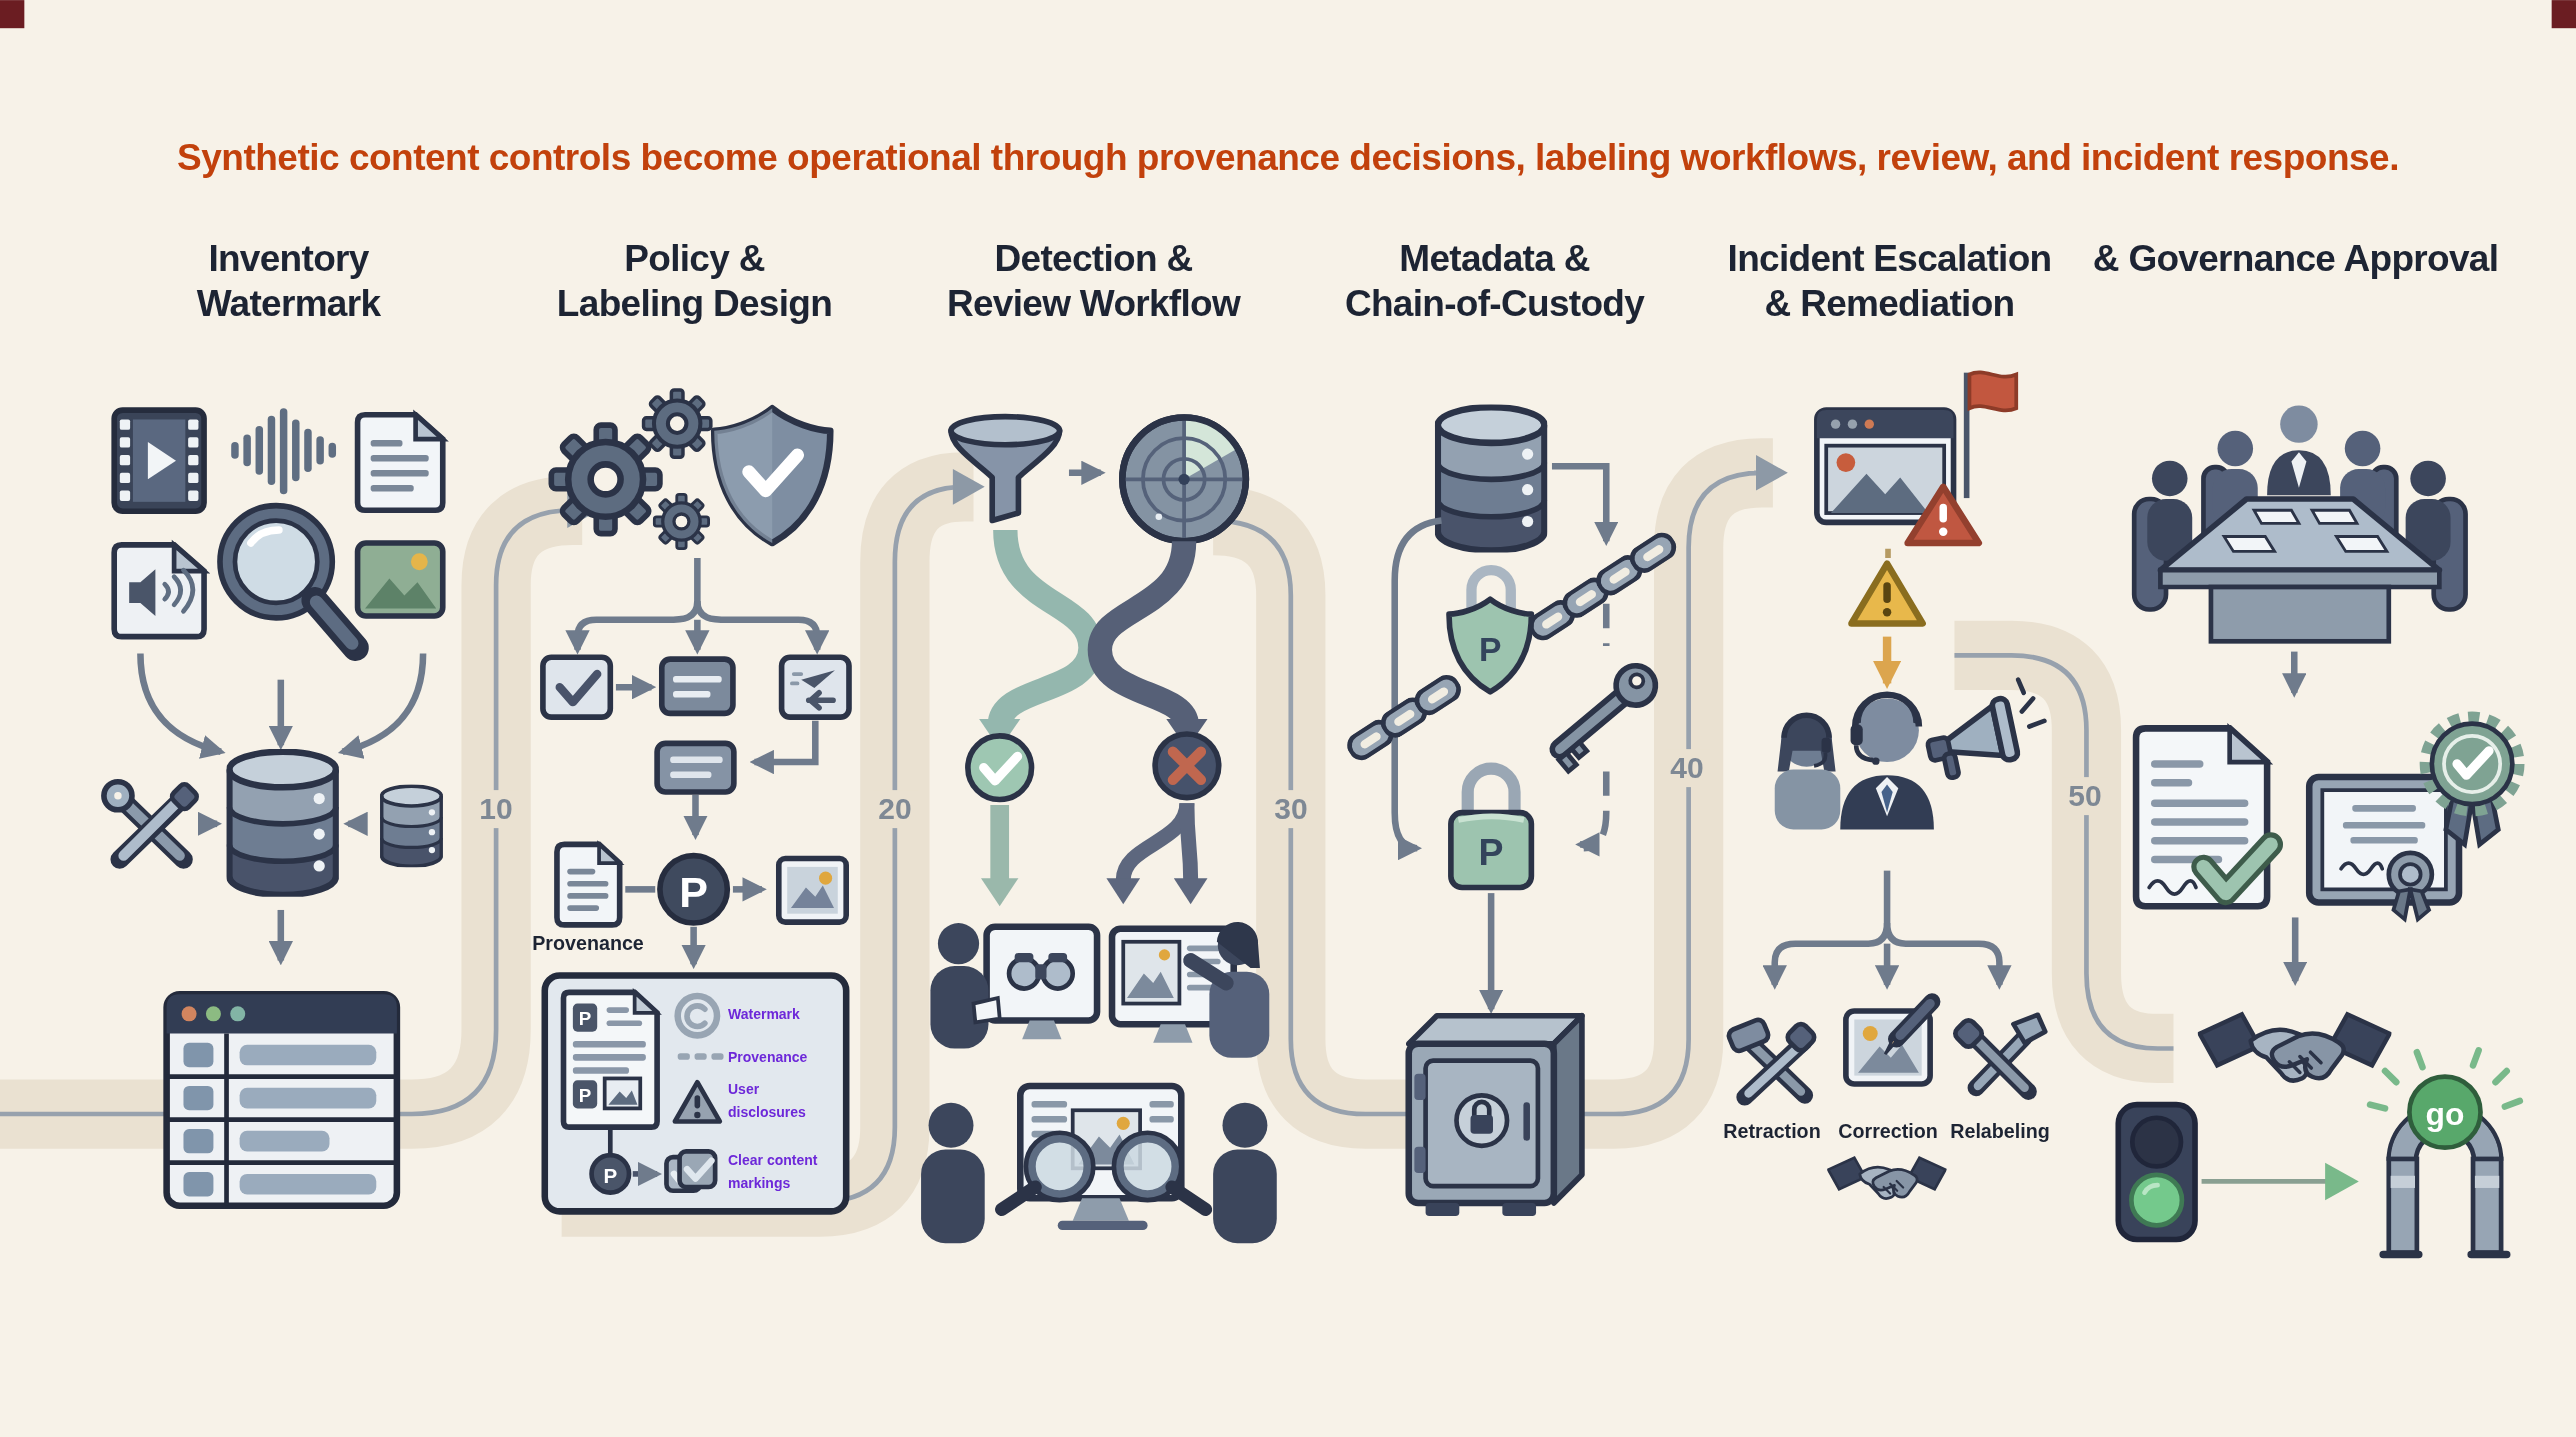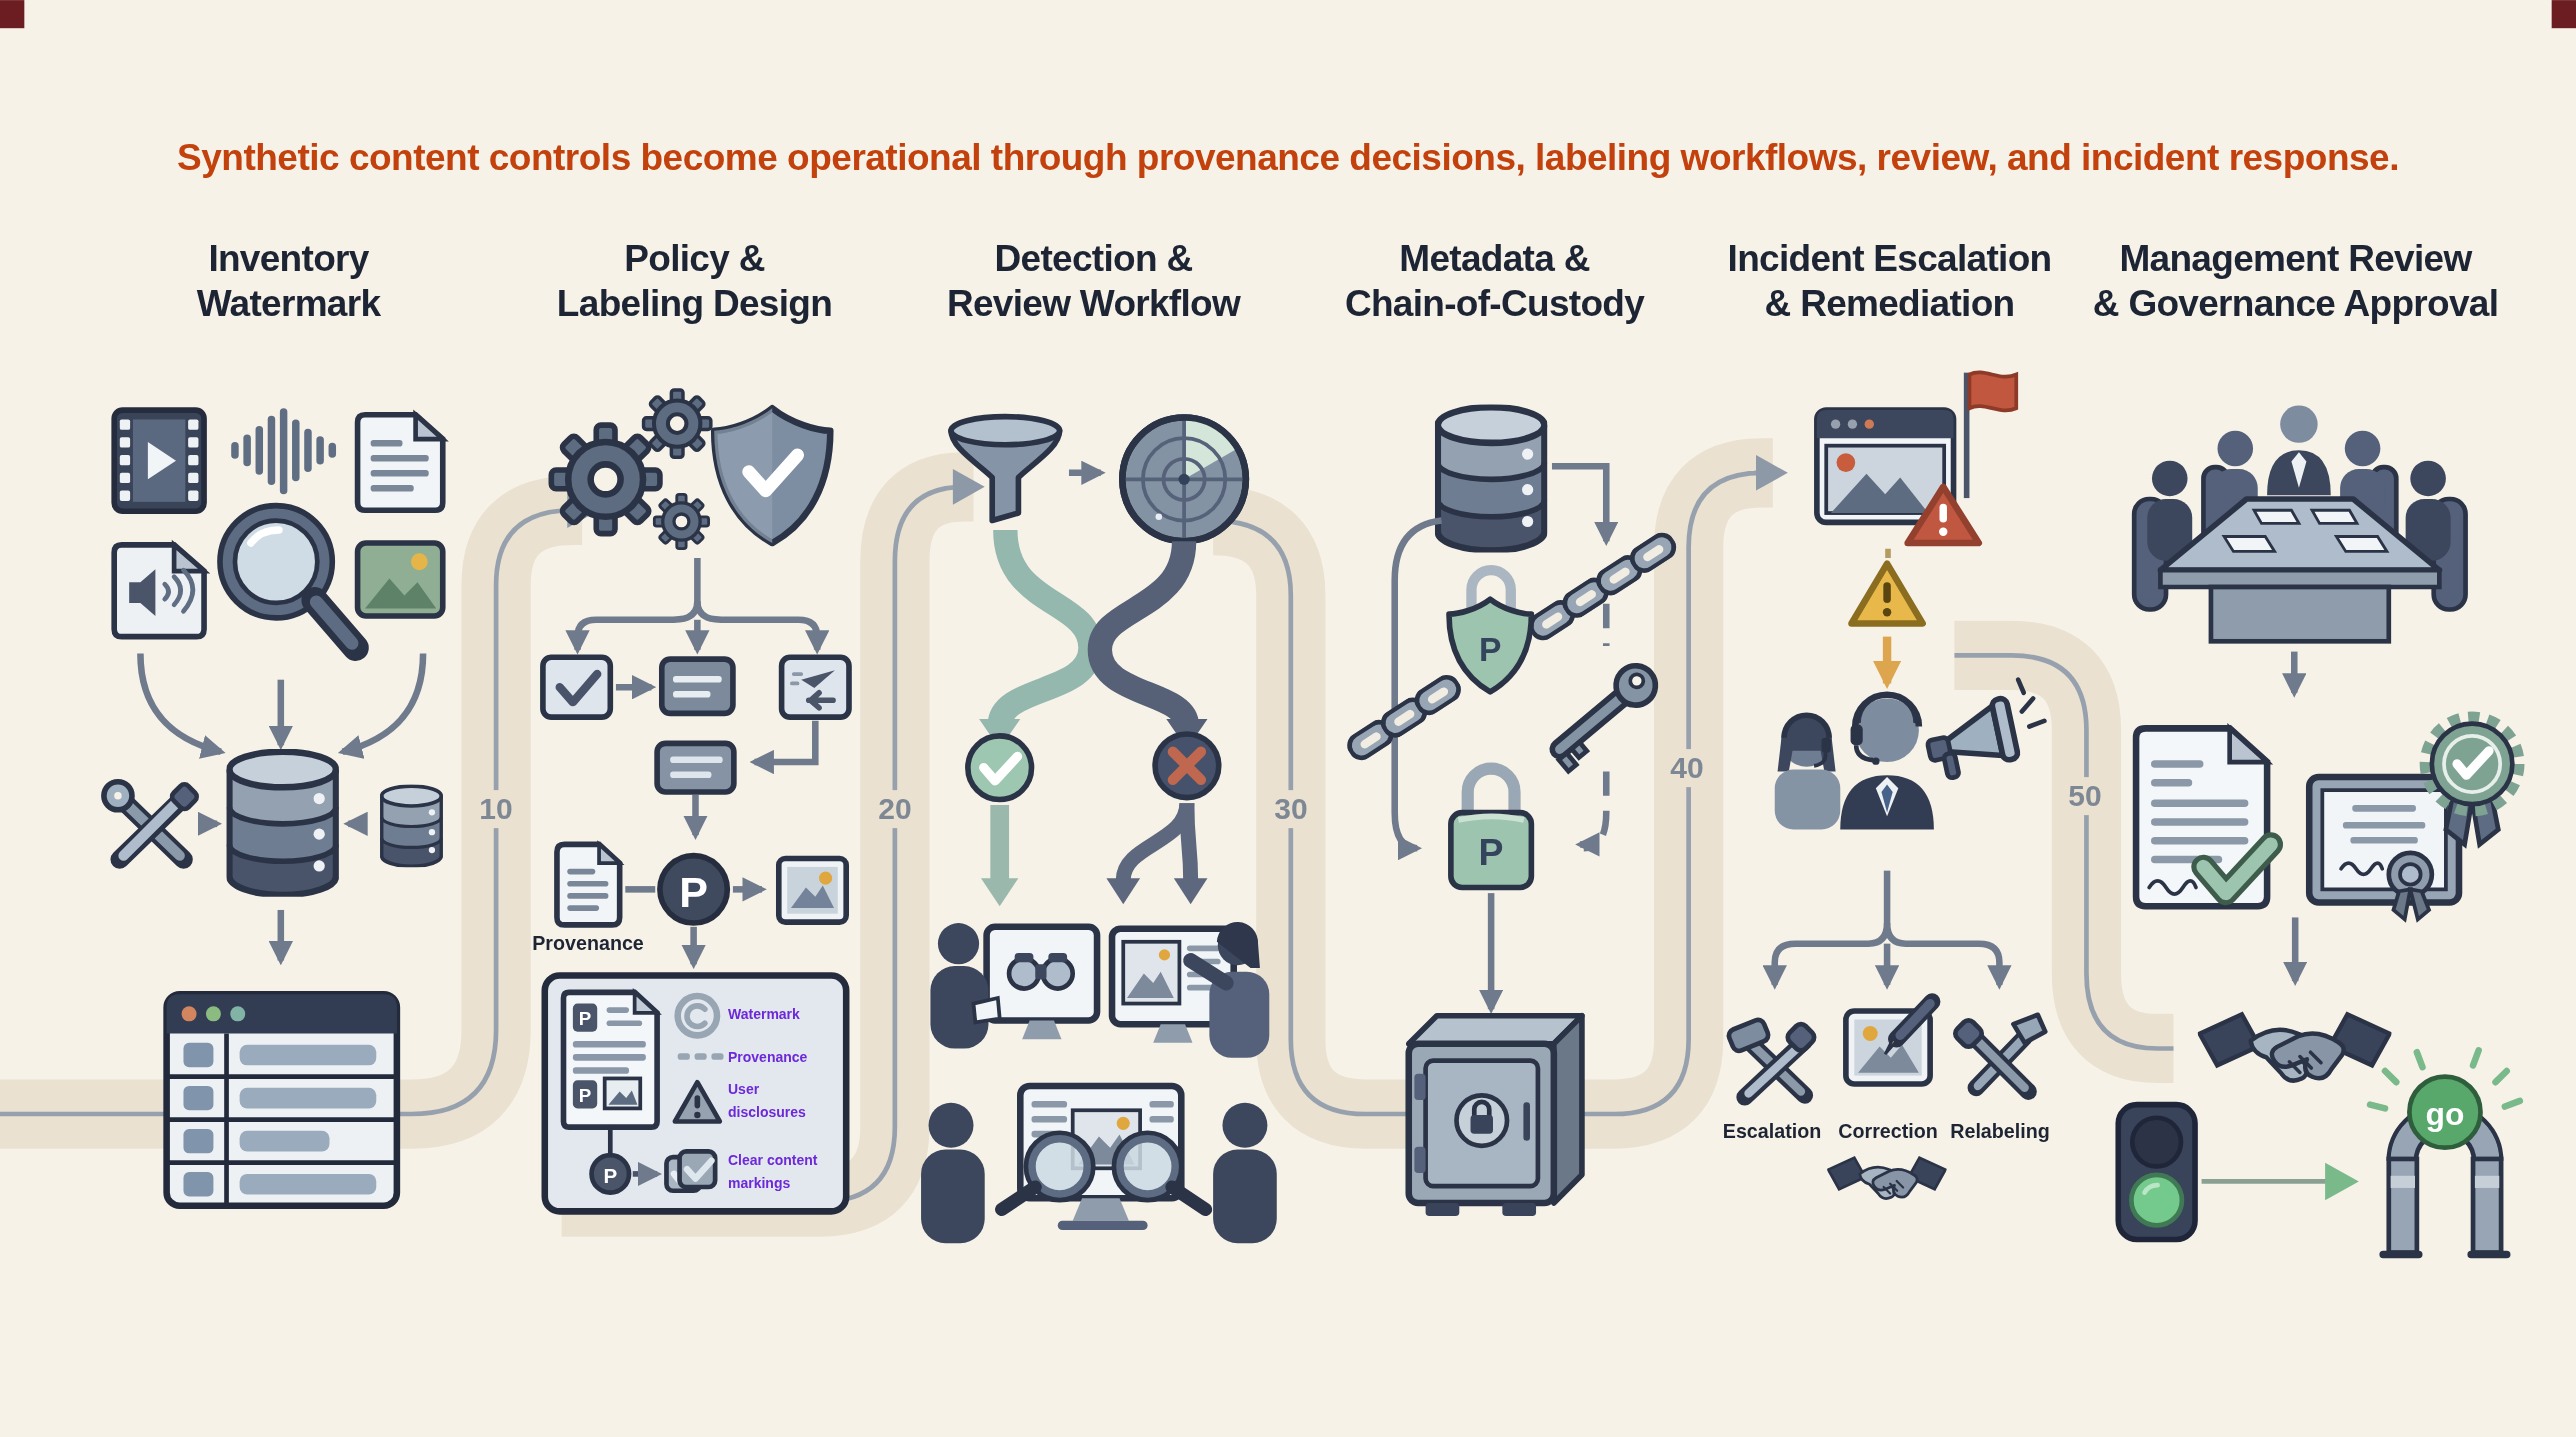--- a/index.html
+++ b/index.html
@@ -650,21 +650,20 @@
 </div>
 <div class="txt hdr" style="left:1279px;">
   <div>Metadata &amp;</div>
   <div>Chain-of-Custody</div>
 </div>
 <div class="txt hdr" style="left:1674px;">
   <div>Incident Escalation</div>
   <div>&amp; Remediation</div>
 </div>
 <div class="txt hdr" style="left:2080px;">
-  <div>Management Review</div>
   <div>&amp; Governance Approval</div>
 </div>
 
 <div class="txt num" style="left:496px;top:809px;">10</div>
 <div class="txt num" style="left:895px;top:809px;">20</div>
 <div class="txt num" style="left:1291px;top:809px;">30</div>
 <div class="txt num" style="left:1687px;top:768px;">40</div>
 <div class="txt num" style="left:2085px;top:796px;">50</div>
 
 <div class="txt slbl" style="left:588px;top:932px;">Provenance</div>
@@ -673,18 +672,18 @@
 <div class="txt leg" style="left:728px;top:1046px;">Provenance</div>
 <div class="txt leg" style="left:728px;top:1078px;">
   <div>User</div>
   <div>disclosures</div>
 </div>
 <div class="txt leg" style="left:728px;top:1149px;">
   <div>Clear content</div>
   <div>markings</div>
 </div>
 
-<div class="txt slbl" style="left:1772px;top:1120px;">Escalation</div>
+<div class="txt slbl" style="left:1772px;top:1120px;">Retraction</div>
 <div class="txt slbl" style="left:1888px;top:1120px;">Correction</div>
 <div class="txt slbl" style="left:2000px;top:1120px;">Relabeling</div>
 
 </div>
 
 
 </body></html>

